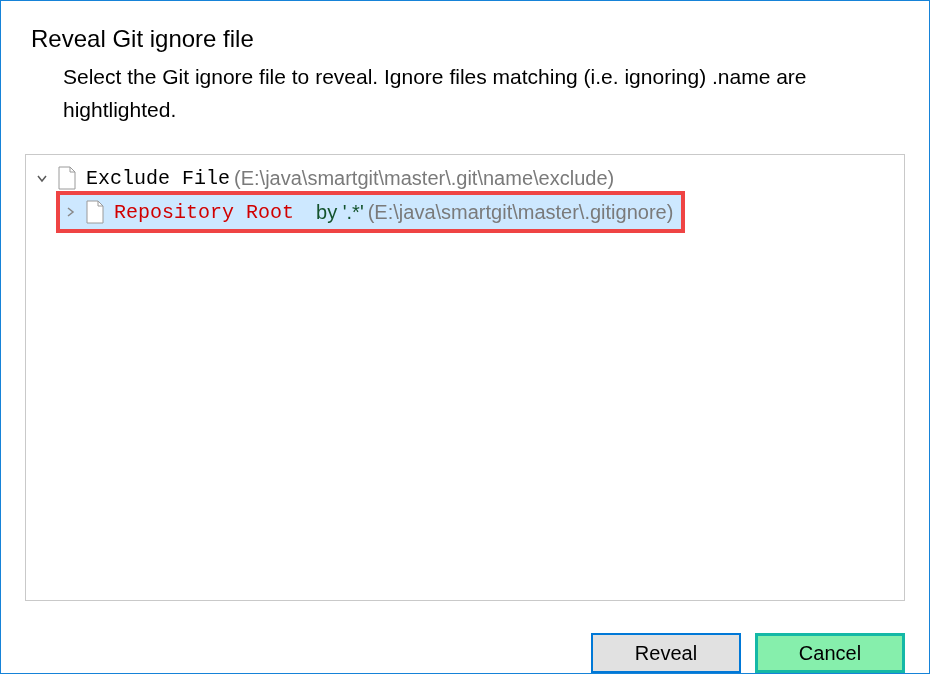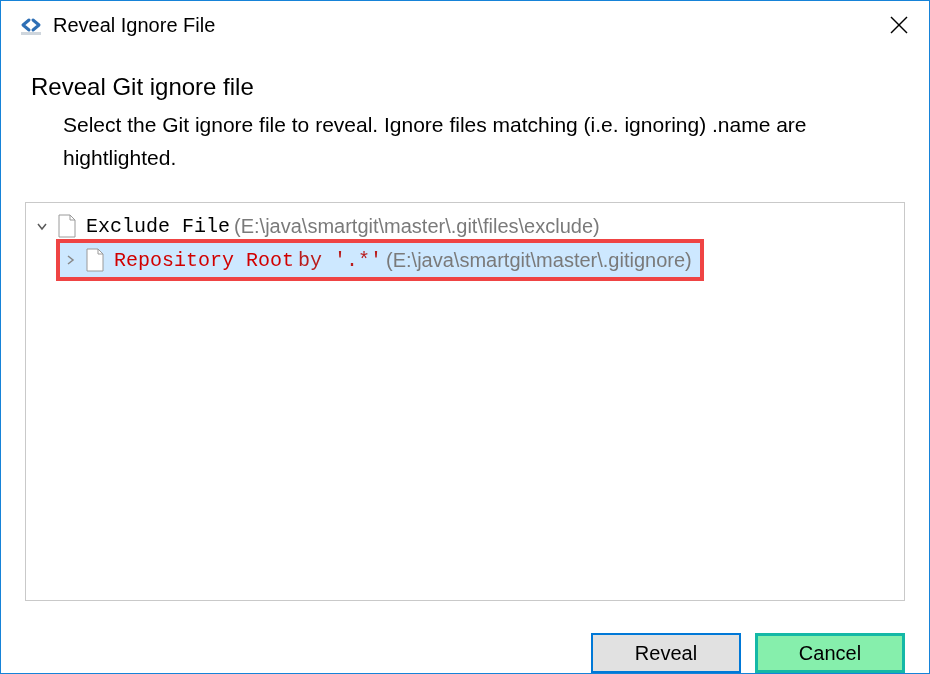--- a/index.html
+++ b/index.html
@@ -105,21 +105,21 @@
   }
   .child-row .row-inner {
     display: inline-flex;
     align-items: center;
     height: 100%;
     background: #cde8ff;
     border: 4px solid #ef4444;
     padding-right: 8px;
   }
   .hl-red { color: #d10000; }
-  .by-text { color: #b91c1c; margin-left: 4px; font-family: Liberation Mono, monospace;}
+  .by-text { color: #14532d; margin-left: 22px;}
   .footer {
     height: 72px;
     display: flex;
     justify-content: flex-end;
     align-items: flex-end;
     padding: 0 24px;
     gap: 14px;
   }
   .btn {
     min-width: 150px;
@@ -134,36 +134,20 @@
   .btn.primary {
     border: 2px solid #0078d7;
     background: #e1e1e1;
   }
 </style>
 </head>
 <body>
 
 <div class="window">
 
-  <div class="titlebar">
-    <span class="app-icon">
-      <svg width="22" height="22" viewBox="0 0 22 22">
-        <polyline points="9,6 3,11 9,16" fill="none" stroke="#2e6fb5" stroke-width="3" stroke-linecap="round" stroke-linejoin="round"></polyline>
-        <polyline points="13,6 19,11 13,16" fill="none" stroke="#2e6fb5" stroke-width="3" stroke-linecap="round" stroke-linejoin="round"></polyline>
-        <rect x="1" y="18" width="20" height="3" fill="#cfd6dd"></rect>
-      </svg>
-    </span>
-    <span class="title-text">Reveal Ignore File</span>
-    <span class="close-btn">
-      <svg width="18" height="18" viewBox="0 0 18 18">
-        <line x1="1" y1="1" x2="17" y2="17" stroke-width="1.5"></line>
-        <line x1="17" y1="1" x2="1" y2="17" stroke-width="1.5"></line>
-      </svg>
-    </span>
-  </div>
 
   <div class="header-area">
     <div class="page-heading">Reveal Git ignore file</div>
     <div class="page-description">Select the Git ignore file to reveal. Ignore files matching (i.e. ignoring) .name are hightlighted.</div>
   </div>
 
   <div class="content-area">
 
     <div class="tree-row">
       <span class="twisty">
@@ -171,21 +155,21 @@
           <polyline points="2,4 6,9 10,4" fill="none" stroke="#5a5a5a" stroke-width="1.5"></polyline>
         </svg>
       </span>
       <span class="file-ico">
         <svg width="20" height="24" viewBox="0 0 20 24">
           <path d="M2 1 h11 l5 5 v17 h-16 z" fill="#ffffff" stroke="#9a9a9a" stroke-width="1"></path>
           <path d="M13 1 v5 h5" fill="none" stroke="#9a9a9a" stroke-width="1"></path>
         </svg>
       </span>
       <span class="tree-label">Exclude File</span>
-      <span class="tree-path">(E:\java\smartgit\master\.git\files\exclude)</span>
+      <span class="tree-path">(E:\java\smartgit\master\.git\name\exclude)</span>
     </div>
 
     <div class="tree-row child-row">
       <span class="row-inner">
         <span class="twisty">
           <svg width="12" height="12" viewBox="0 0 12 12">
             <polyline points="4,2 9,6 4,10" fill="none" stroke="#888" stroke-width="1.5"></polyline>
           </svg>
         </span>
         <span class="file-ico">

